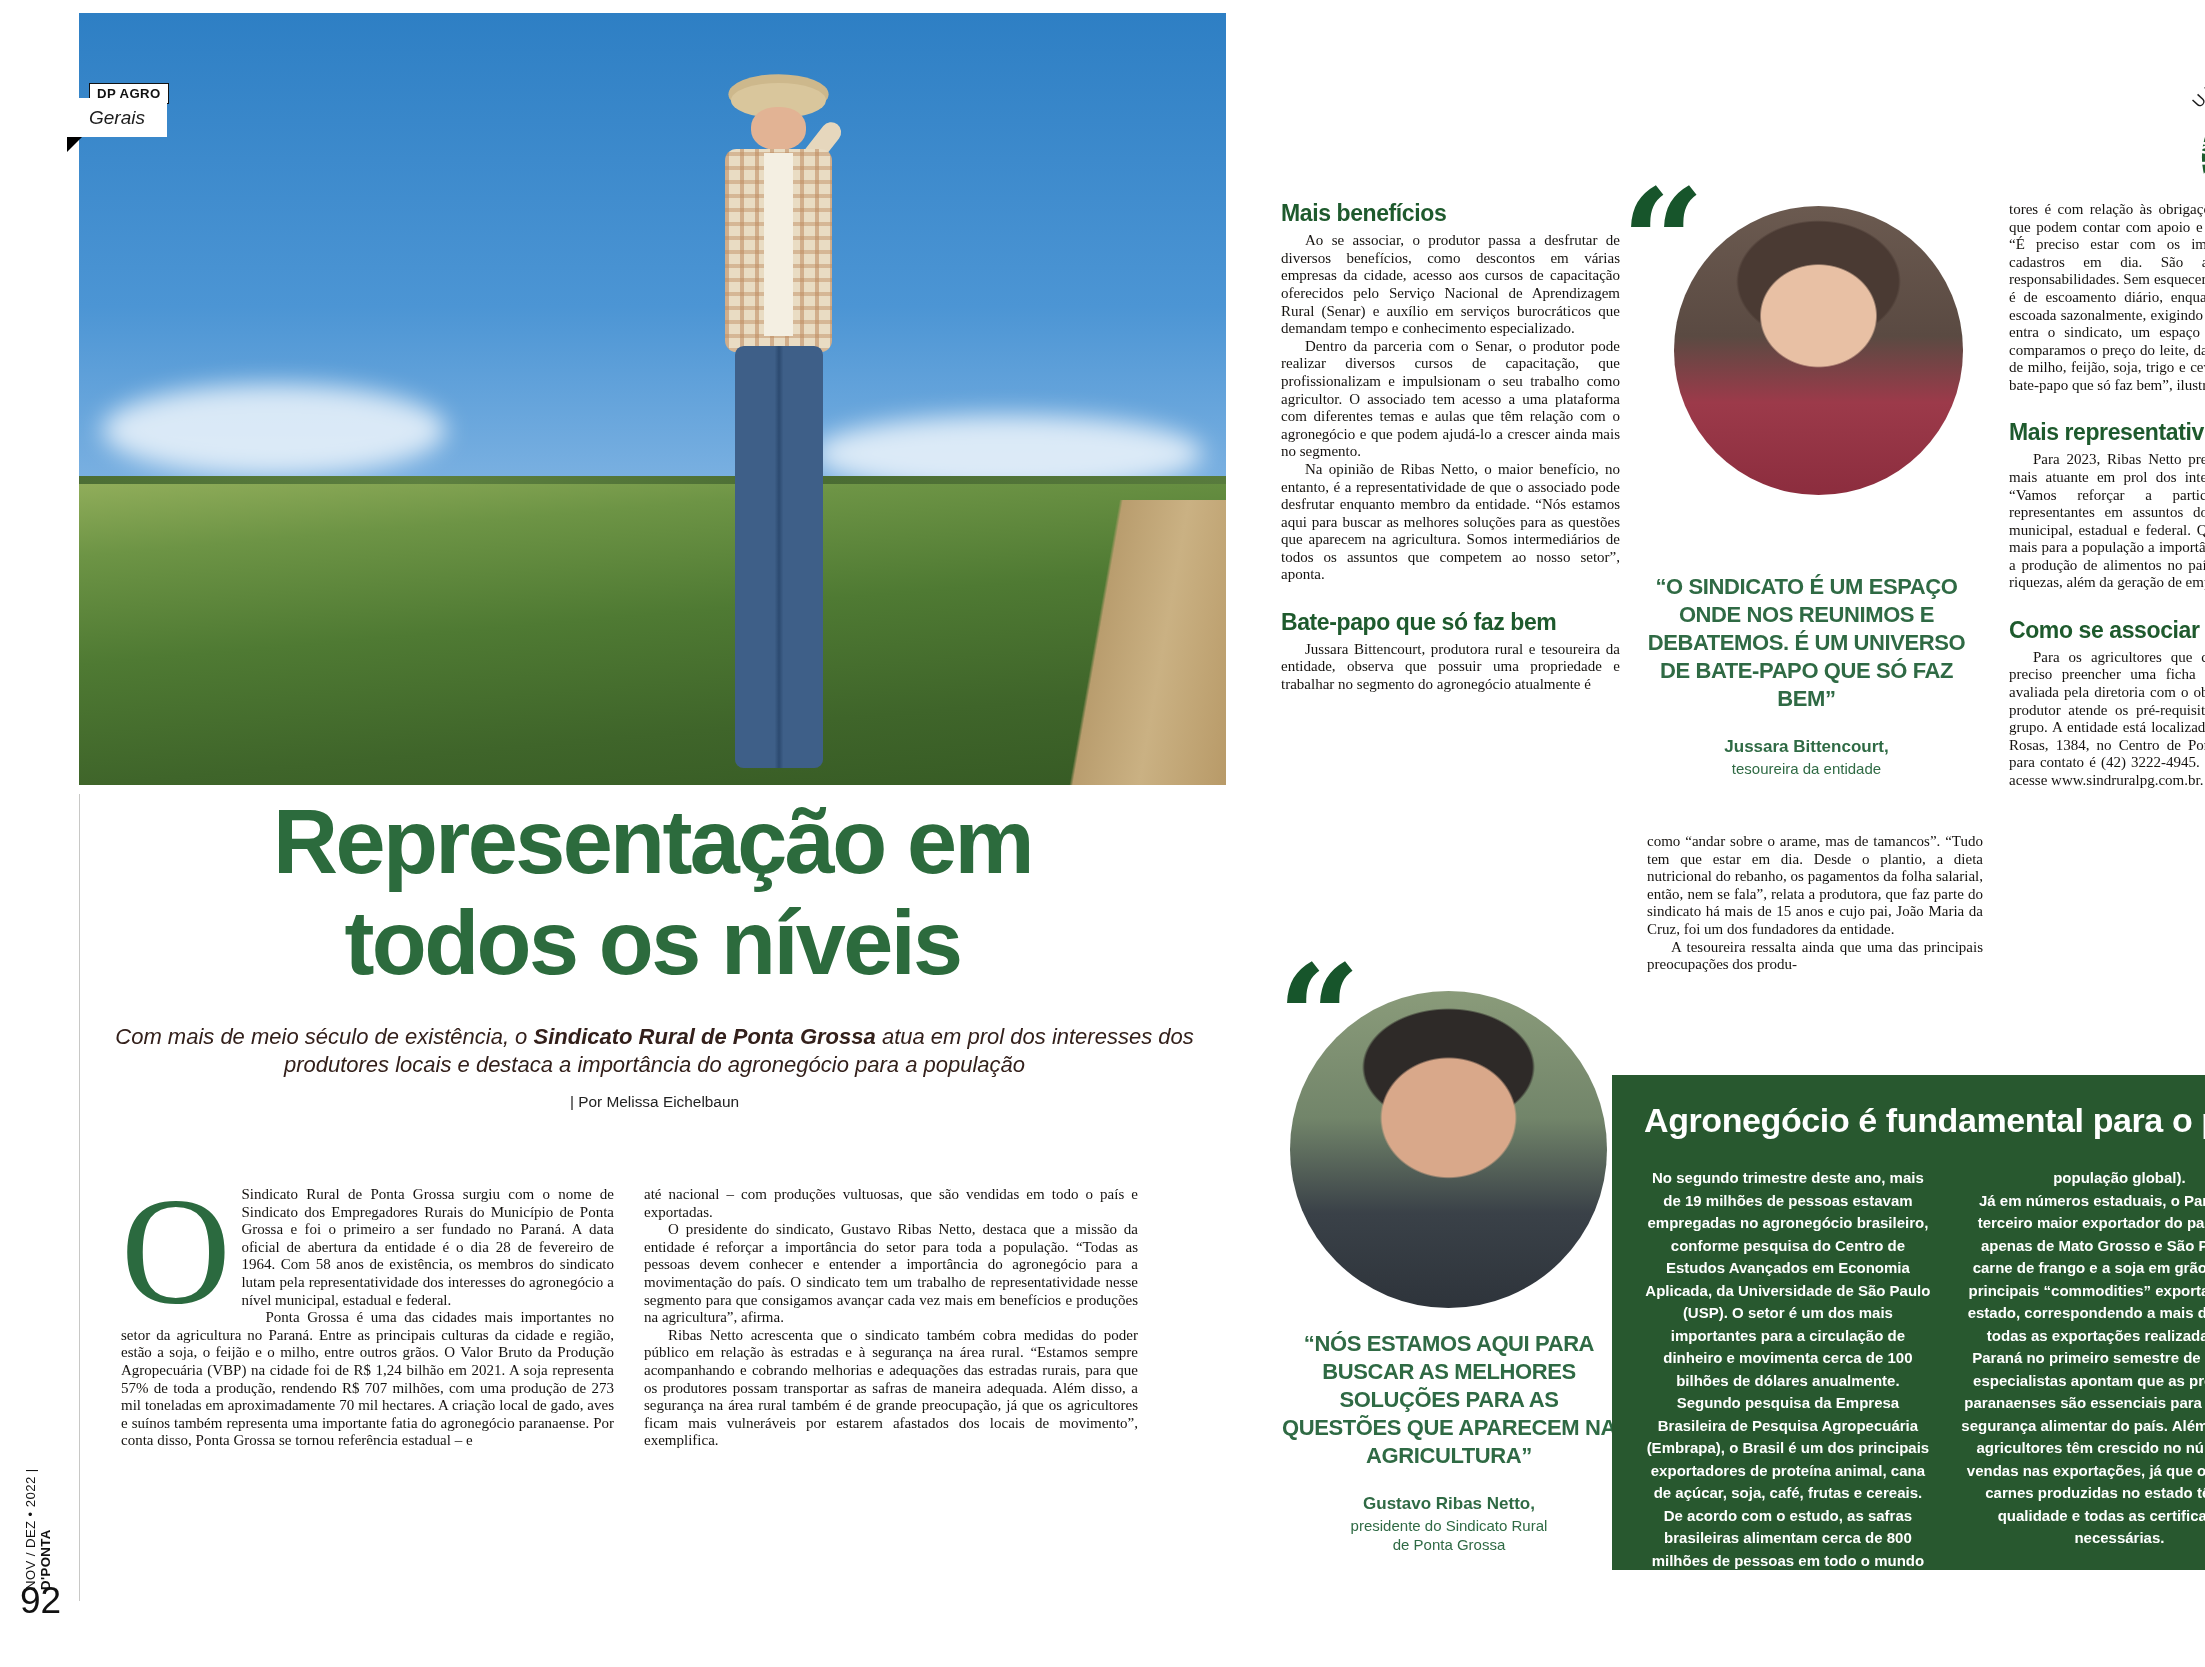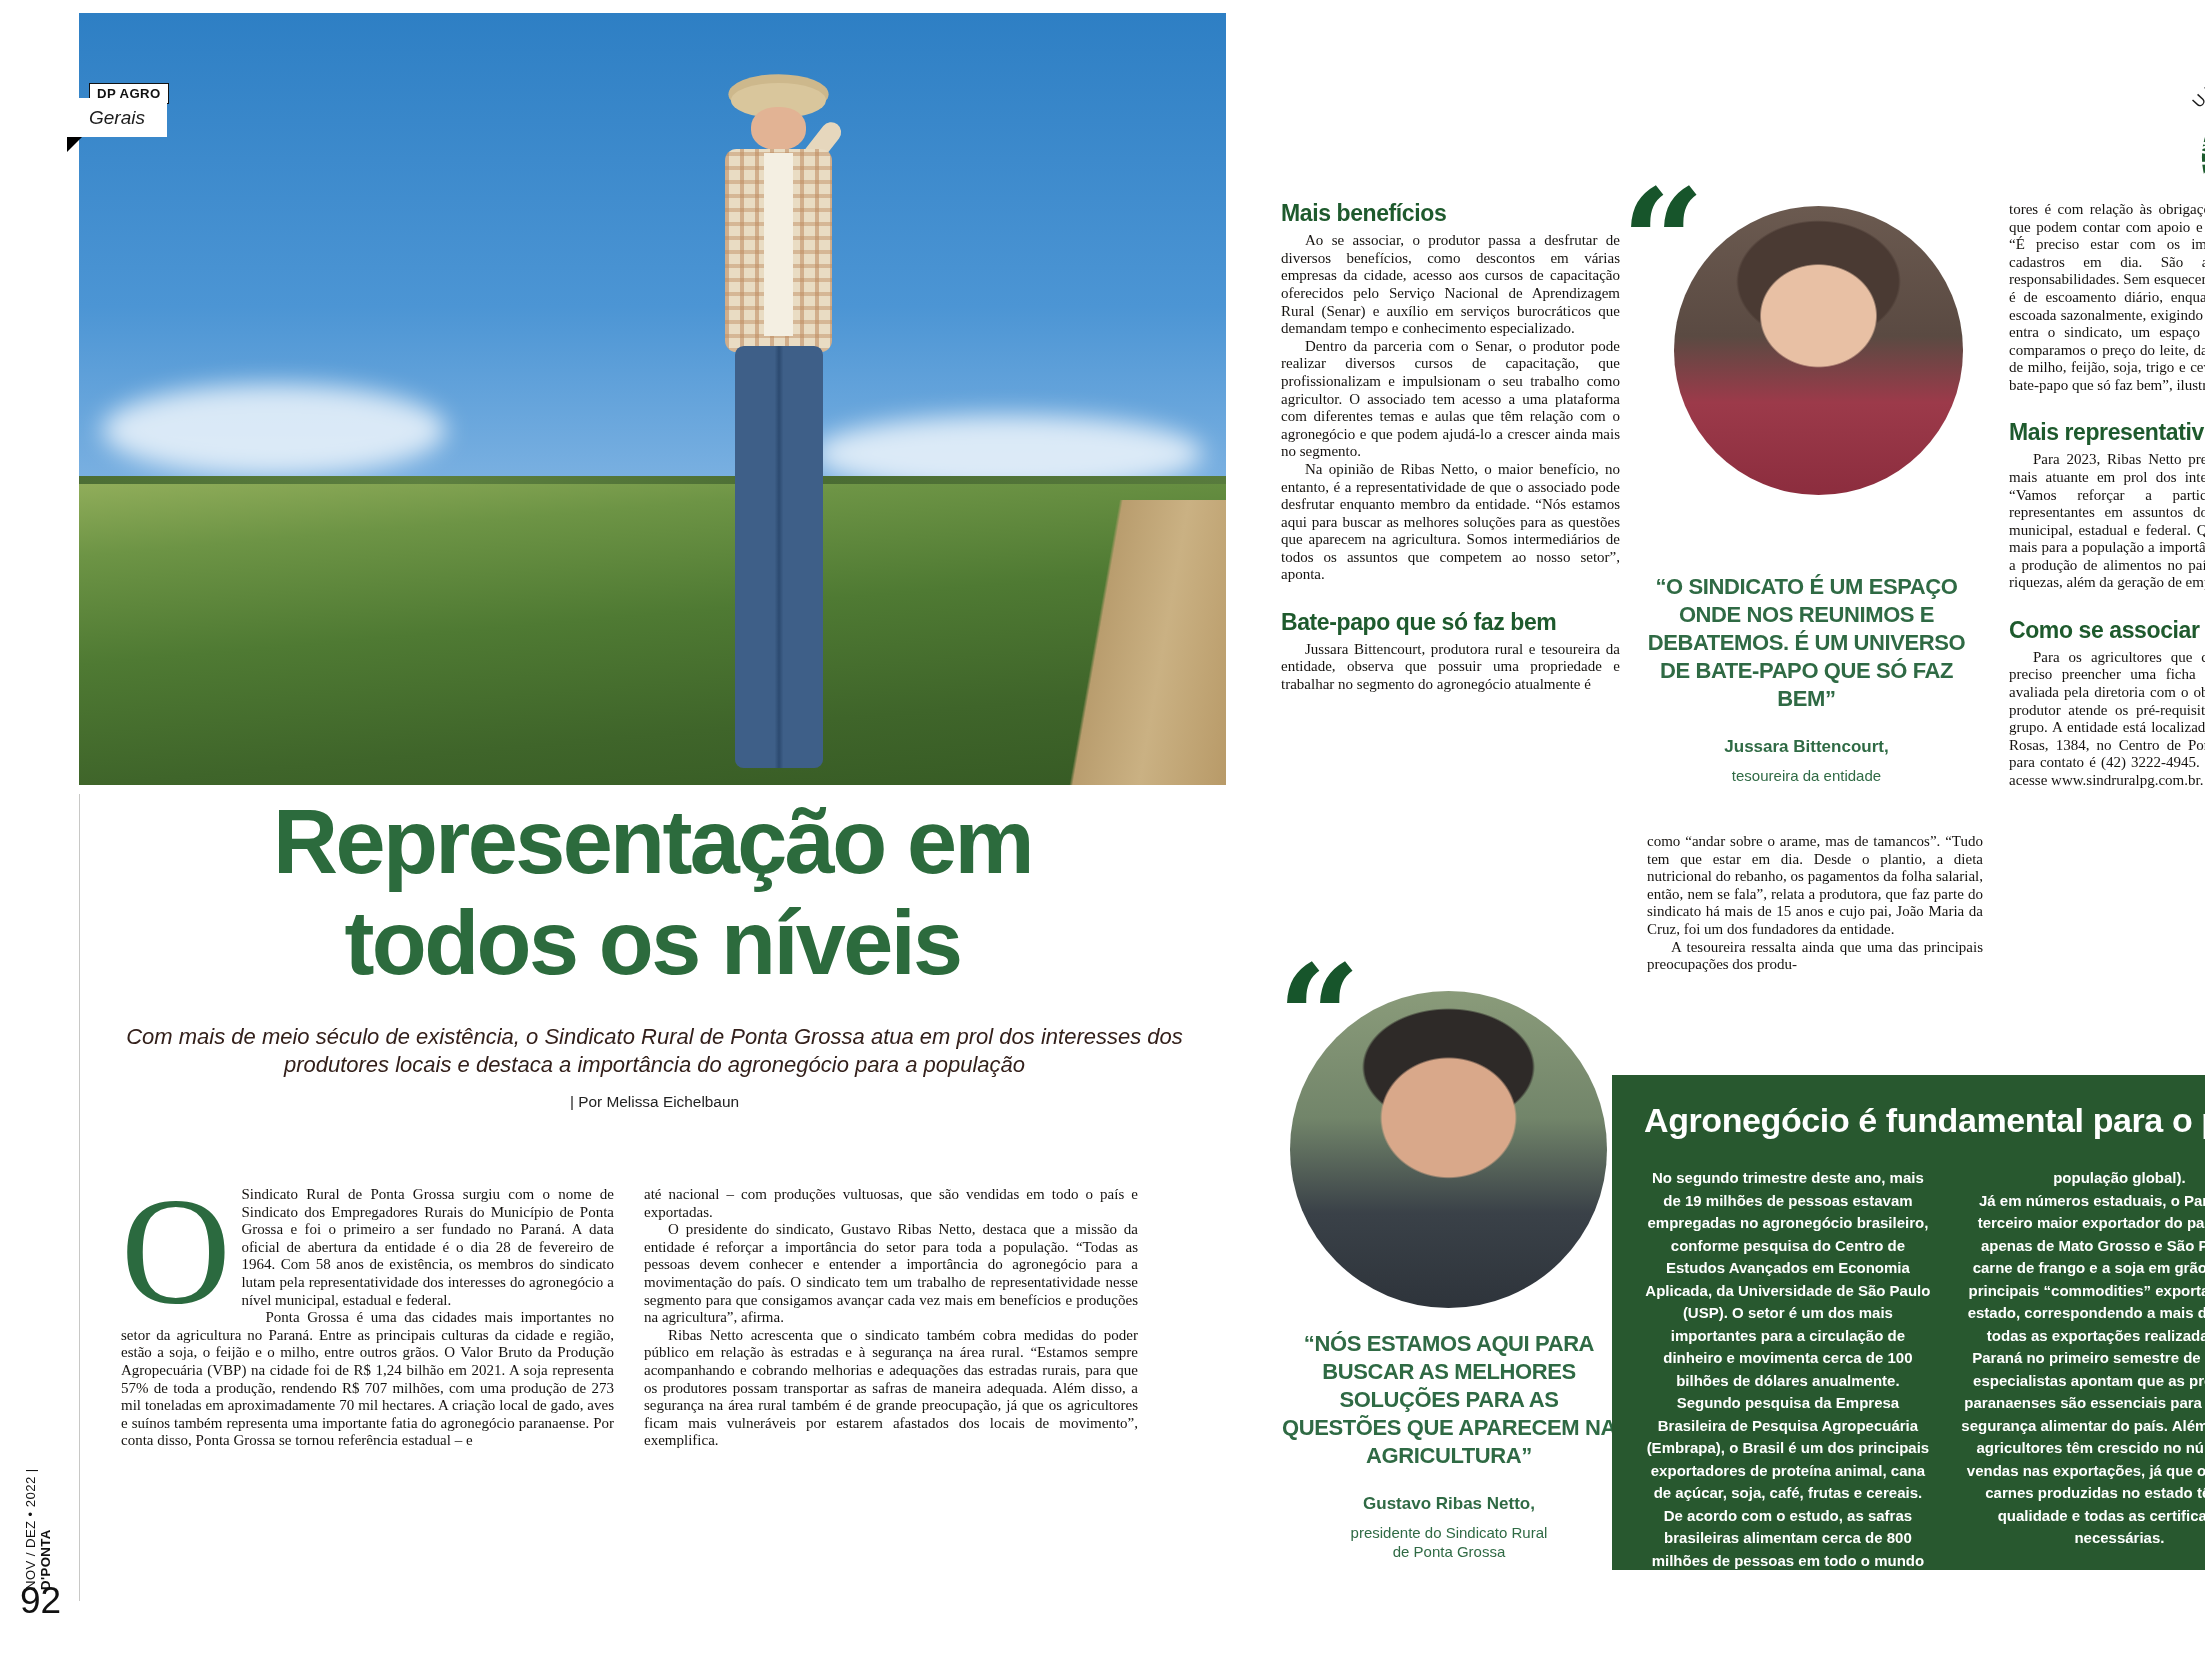--- a/index.html
+++ b/index.html
@@ -39,21 +39,21 @@
        display:flex;align-items:center;justify-content:center;font-style:italic;font-size:19px;color:#1c1c1c;}
   .kicker-tri{position:absolute;left:67px;top:137px;width:0;height:0;
        border-left:15px solid #000;border-bottom:15px solid transparent;
        transform:skewY(0deg);}
 
   
   .title{position:absolute;left:123px;top:792px;width:1059px;text-align:center;
        color:#2c6b3d;font-size:90px;line-height:101px;font-weight:bold;letter-spacing:-2.6px;}
   .subtitle{position:absolute;left:112px;top:1023px;width:1085px;text-align:center;
        font-style:italic;font-size:22px;line-height:28px;color:#33201b;}
-  .subtitle b{font-weight:normal;}
+  .subtitle b{font-weight:bold;}
   .byline{position:absolute;left:112px;top:1093px;width:1085px;text-align:center;
        font-size:15.4px;color:#222;}
 
   
   .serifcol{position:absolute;font-family:"Liberation Serif",serif;font-size:15px;line-height:17.6px;
        text-align:justify;color:#15120f;hyphens:auto;}
   .serifcol p{margin:0;}
   .serifcol p.ind{text-indent:24px;}
   .dropcap{float:left;font-family:"Liberation Serif",serif;color:#2b6a3f;
        font-size:152px;line-height:120px;padding:6.2px 10.6px 0 0;}
@@ -61,21 +61,21 @@
        color:#1e5a2d;letter-spacing:-0.4px;margin:0 0 6.2px 0;line-height:25px;}
   .sec-gap{margin-top:25.6px !important;}
 
   
   .bigquote{position:absolute;font-family:"DejaVu Serif",serif;font-weight:bold;
        color:#17552b;font-size:146px;line-height:106px;letter-spacing:-8px;}
   .circle{position:absolute;border-radius:50%;overflow:hidden;}
   .quoteblock{position:absolute;text-align:center;color:#2f6a44;}
   .quoteblock .qt{font-weight:bold;font-size:22px;line-height:28px;letter-spacing:-0.4px;}
   .quoteblock .qname{margin-top:24px;font-weight:bold;font-size:17px;}
-  .quoteblock .qrole{font-size:15px;margin-top:10px;line-height:18.5px;}
+  .quoteblock .qrole{font-size:15px;margin-top:3px;line-height:18.5px;}
 
   .ph-jussara{background:
       radial-gradient(ellipse 34% 30% at 50% 38%,#e8c0a4 0 58%,rgba(232,192,164,0) 60%),
       radial-gradient(ellipse 46% 34% at 50% 26%,#4a3a33 0 60%,rgba(74,58,51,0) 62%),
       linear-gradient(180deg,#6b5a50 0%,#5a4a42 45%,#9c3a4a 68%,#8c2d3e 100%);}
   .ph-gustavo{background:
       radial-gradient(ellipse 36% 32% at 50% 40%,#d9a88a 0 58%,rgba(217,168,138,0) 60%),
       radial-gradient(ellipse 44% 30% at 50% 24%,#2e2a28 0 60%,rgba(46,42,40,0) 62%),
       linear-gradient(180deg,#8a9b7a 0%,#72856a 40%,#3a4148 70%,#2e343b 100%);}
 

